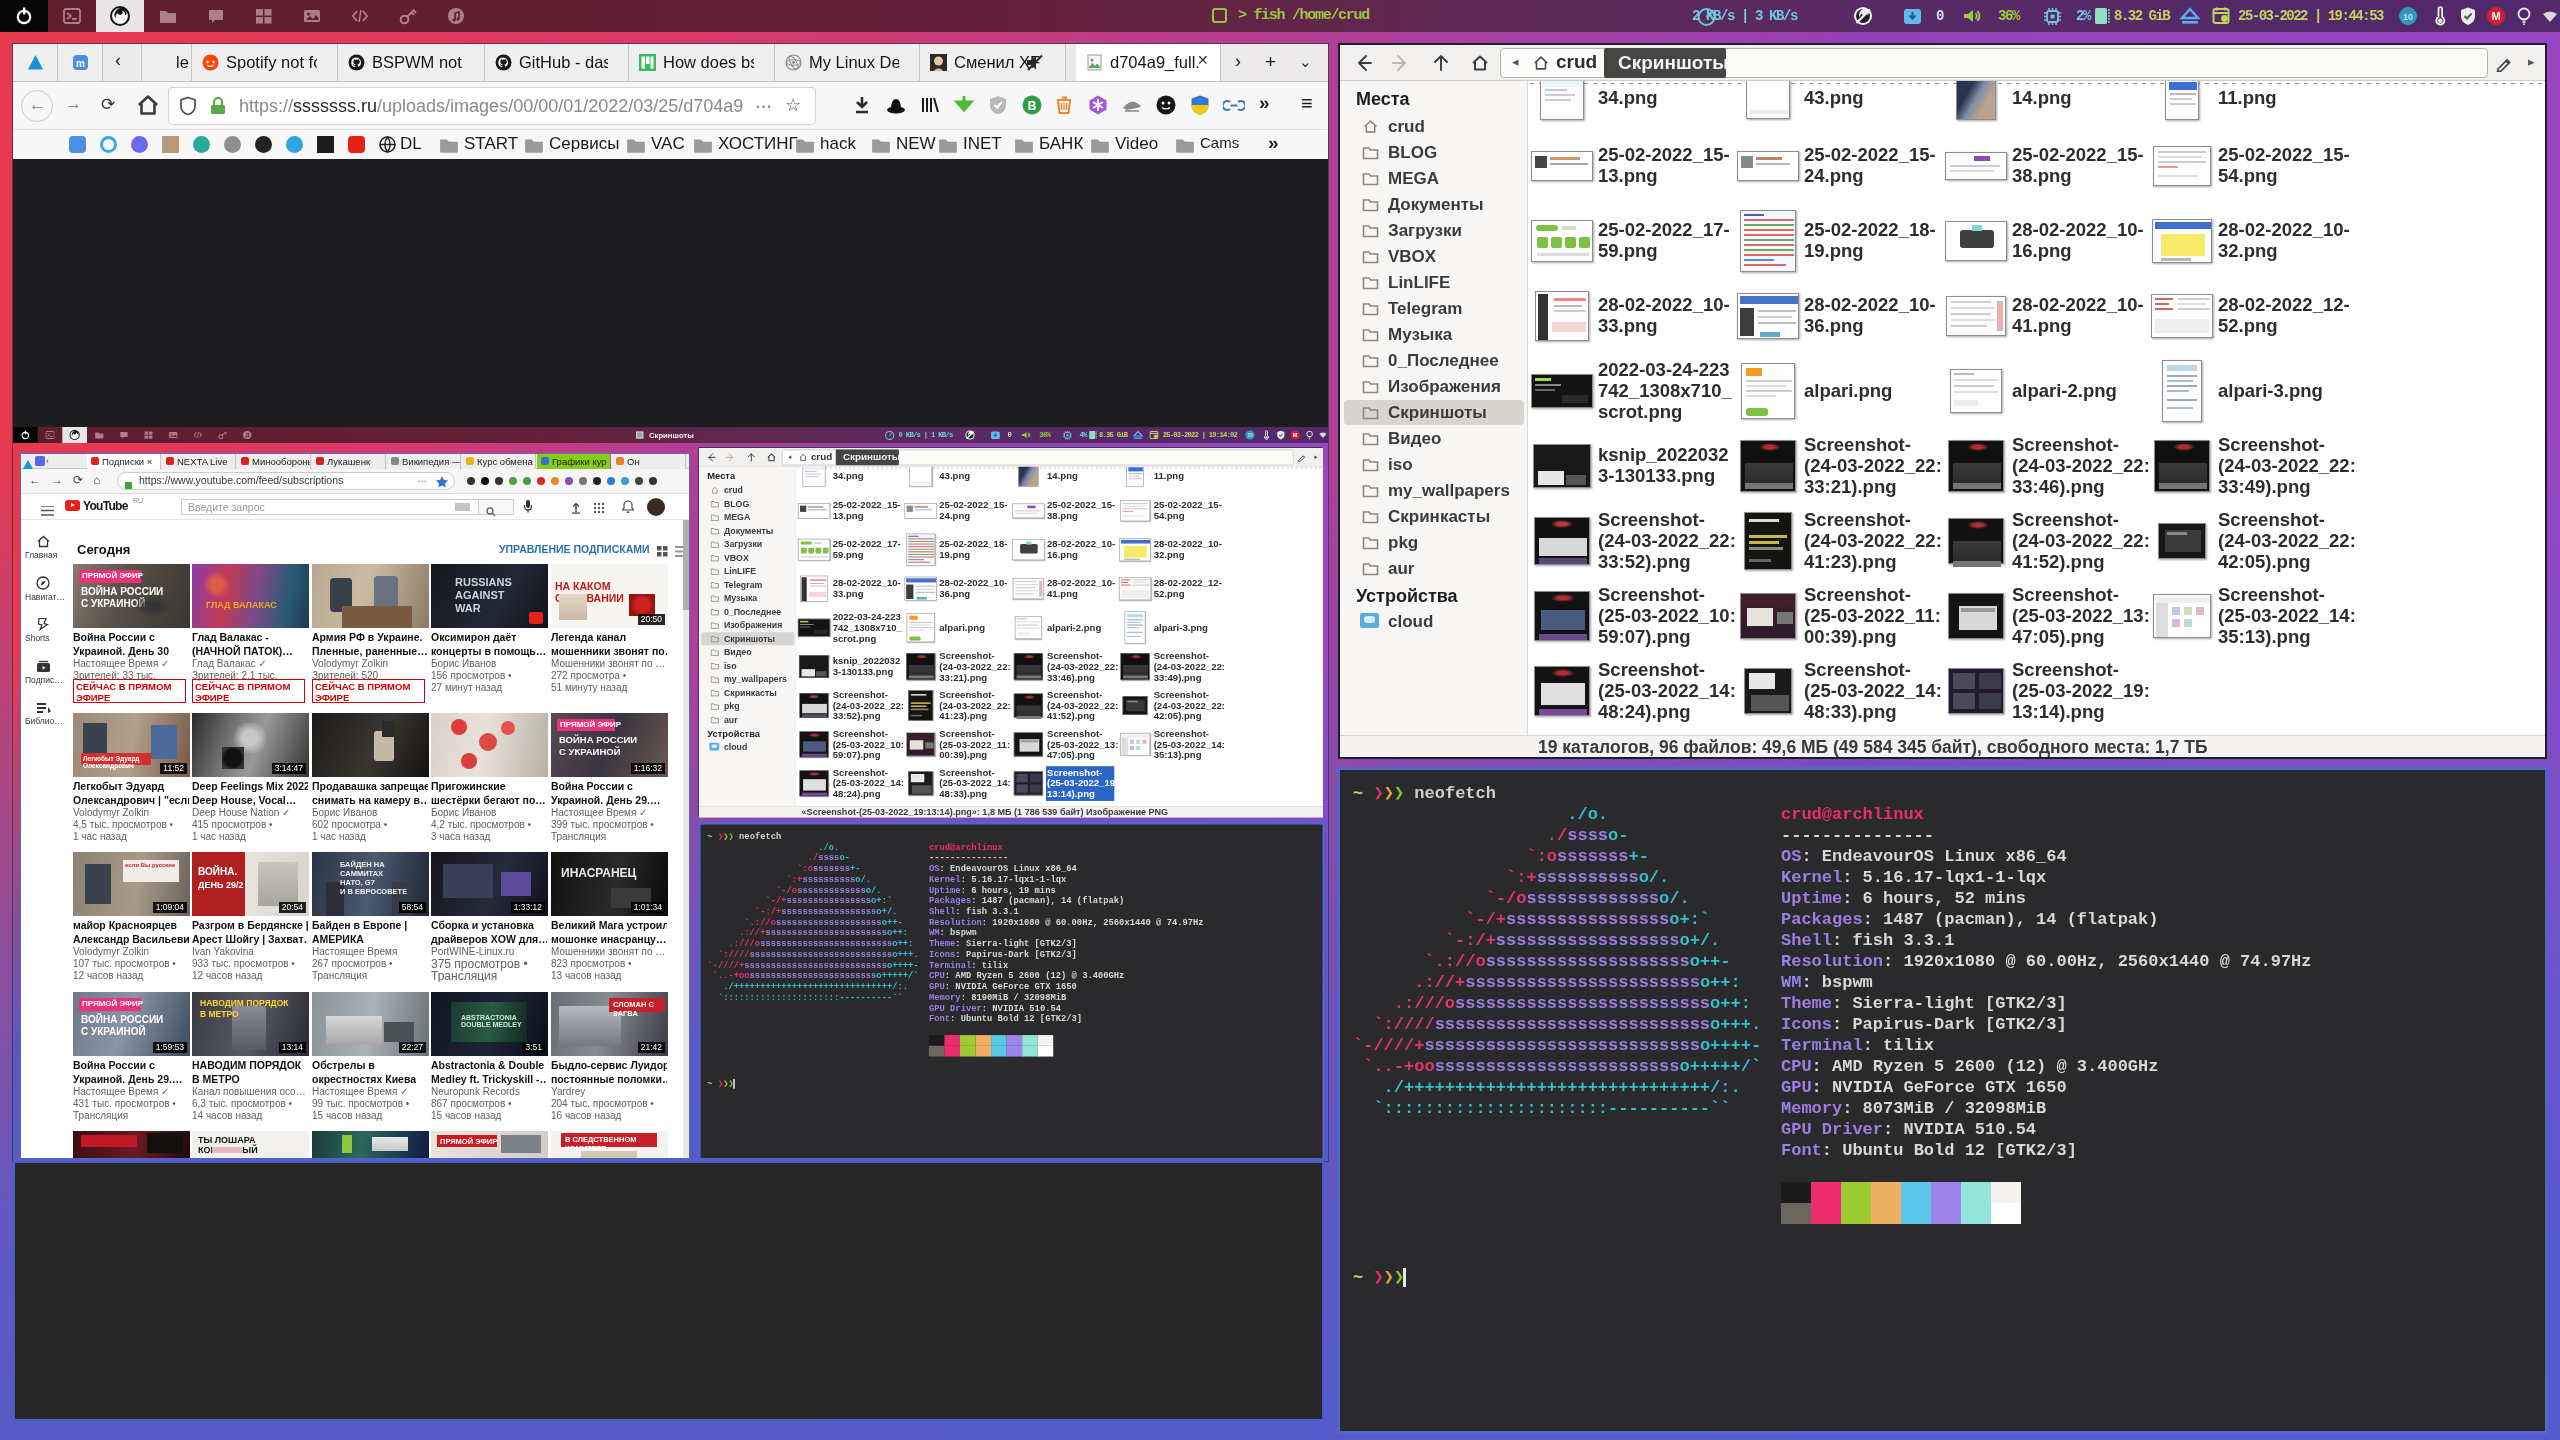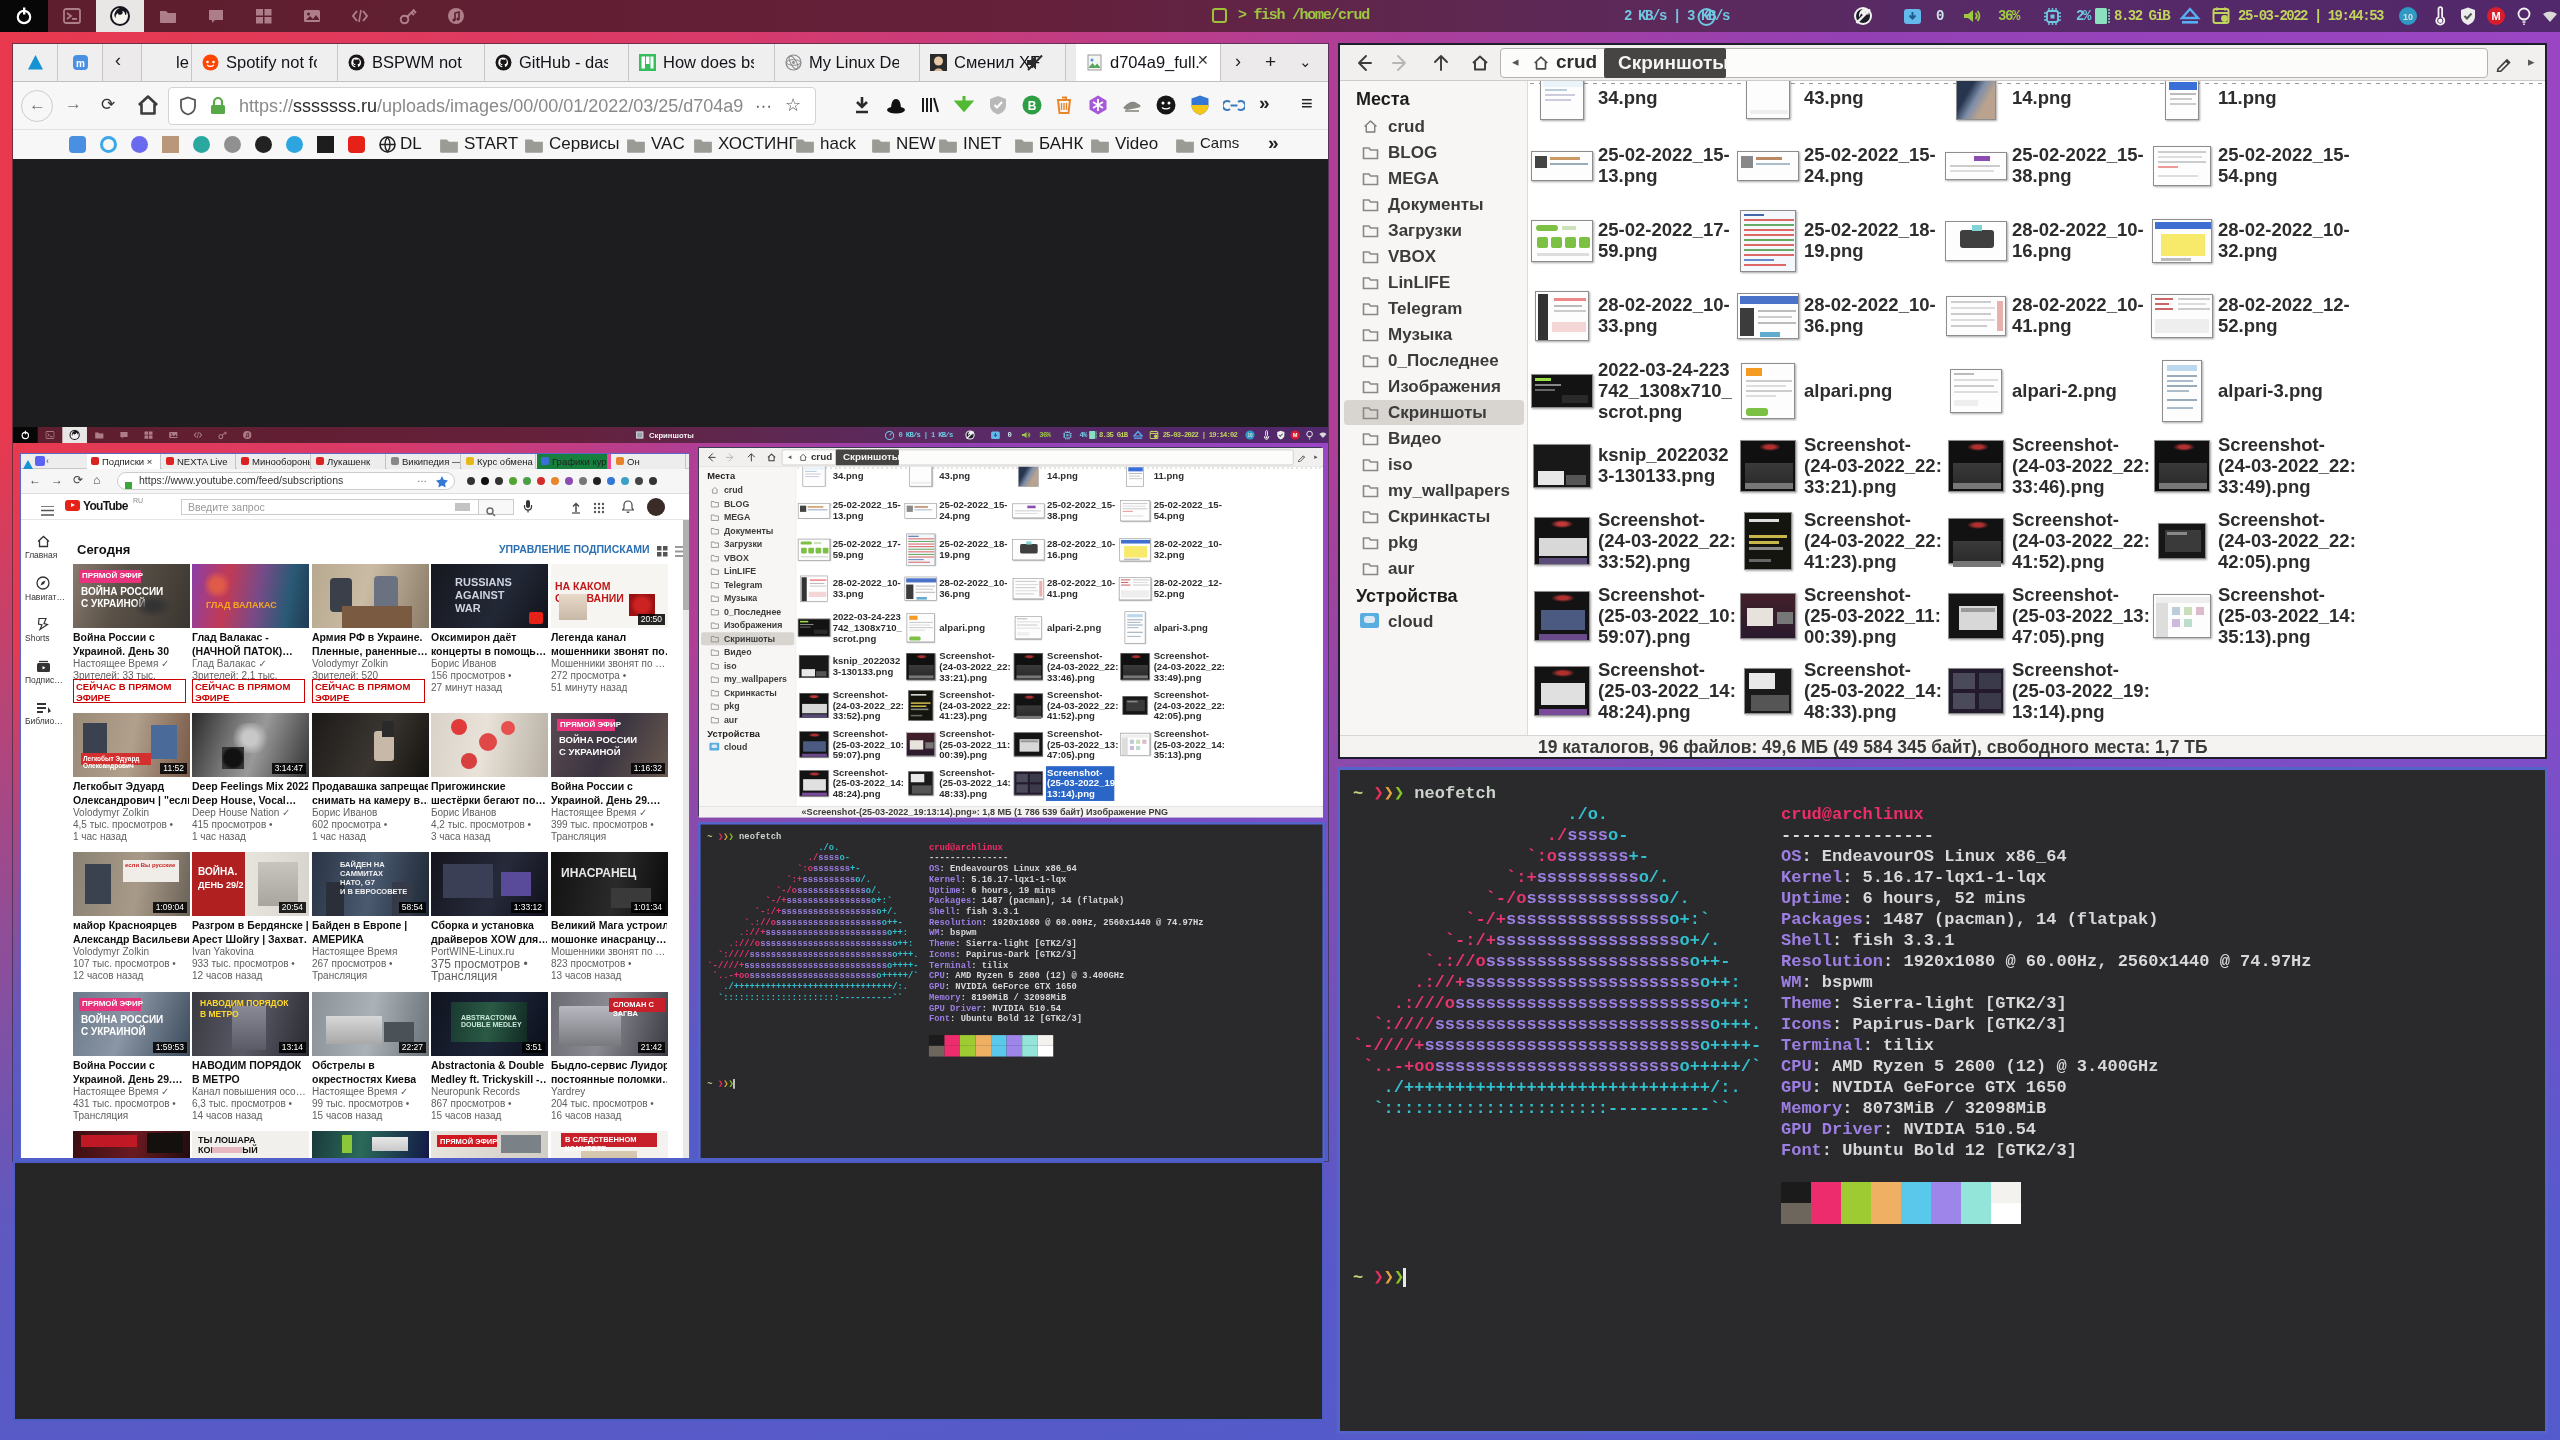--- a/index.html
+++ b/index.html
@@ -53,21 +53,21 @@
         <path d="M8 13 V6 l4-1 v7" stroke="#5c1f2e" stroke-width="1.6" fill="none"></path>
         <circle cx="7" cy="13" r="1.6" fill="#5c1f2e"></circle>
         <circle cx="11" cy="12" r="1.6" fill="#5c1f2e"></circle>
       </svg></div>
     <div style="position:absolute;left:1212px;top:8px;width:15px;height:15px;border:2px solid #9dc238;border-radius:3px;"></div>
     <div style="position:absolute;left:1238px;top:7px;font-size:15px;color:#9dc742;white-space:pre;font-family:'Liberation Mono',monospace;font-weight:bold;letter-spacing:-1.3px;">&gt; fish /home/crud</div>
     <div style="position:absolute;left:1697px;top:7px;width:19px;height:19px;"><svg width="19" height="19" viewBox="0 0 19 19">
         <circle cx="9.5" cy="10" r="8" fill="none" stroke="#6fc8e0" stroke-width="2"></circle>
         <path d="M9.5 10 L13.5 5.5" stroke="#6fc8e0" stroke-width="2"></path>
       </svg></div>
-    <div style="position:absolute;left:1624px;top:8px;font-size:14px;color:#6fc8e0;white-space:pre;font-family:'Liberation Mono',monospace;font-weight:bold;letter-spacing:-1.4px;text-align:right;">2 KB/s | 3 KB/s</div>
+    <div style="position:absolute;left:1692px;top:8px;font-size:14px;color:#6fc8e0;white-space:pre;font-family:'Liberation Mono',monospace;font-weight:bold;letter-spacing:-1.4px;text-align:right;">2 KB/s | 3 KB/s</div>
     <div style="position:absolute;left:1853px;top:6px;width:20px;height:20px;"><svg width="20" height="20" viewBox="0 0 20 20">
         <circle cx="10" cy="10" r="9" fill="#f3f3f3"></circle>
         <path d="M10 3 a7 7 0 1 0 7 7 c0-1.6-.8-3.4-1.7-4.2.8 1.7.4 3.2-.8 3.2.4-1.6-.8-3.2-2.4-3.2.8.8.8 1.6 0 2.4-1.6 1.2-3.2.8-3.2-.8-1.6.8-2.4 2.4-1.6 4-1.2-.8-1.6-2-1.2-3.2A7 7 0 0 1 10 3z" fill="#1d1d28"></path>
         <path d="M3.5 17 L17 3.5" stroke="#f3f3f3" stroke-width="2.4"></path>
       </svg></div>
     <div style="position:absolute;left:1903px;top:7px;width:19px;height:19px;"><svg width="19" height="19" viewBox="0 0 19 19">
         <rect x="1" y="2" width="17" height="15" rx="3" fill="#63b8ec"></rect>
         <path d="M9.5 5 v6 M6.5 8.5 L9.5 11.5 L12.5 8.5" stroke="#1b5e8f" stroke-width="2" fill="none"></path>
       </svg></div>
     <div style="position:absolute;left:1936px;top:8px;font-size:14px;color:#cfe3ea;white-space:pre;font-family:'Liberation Mono',monospace;font-weight:bold;">0</div>
@@ -481,21 +481,21 @@
           <div style="position:absolute;left:15px;top:2px;font-size:9.5px;color:#222;white-space:pre;">Лукашенк</div>
         </div>
         <div style="position:absolute;left:366px;top:0px;width:74px;height:15px;background:#ededee;border-right:1px solid #c4c4c4;overflow:hidden;">
           <div style="position:absolute;left:4px;top:3px;width:8px;height:8px;background:#888;border-radius:2px;"></div>
           <div style="position:absolute;left:15px;top:2px;font-size:9.5px;color:#222;white-space:pre;">Википедия — с</div>
         </div>
         <div style="position:absolute;left:441px;top:0px;width:74px;height:15px;background:#ededee;border-right:1px solid #c4c4c4;overflow:hidden;">
           <div style="position:absolute;left:4px;top:3px;width:8px;height:8px;background:#e6b817;border-radius:2px;"></div>
           <div style="position:absolute;left:15px;top:2px;font-size:9.5px;color:#222;white-space:pre;">Курс обмена</div>
         </div>
-        <div style="position:absolute;left:516px;top:0px;width:74px;height:15px;background:#15803d;border-right:4px solid #ec4899;overflow:hidden;text-align:right;">
+        <div style="position:absolute;left:516px;top:0px;width:74px;height:15px;background:#84cc16;border-right:1px solid #ec4899;overflow:hidden;text-align:right;">
           <div style="position:absolute;left:4px;top:3px;width:8px;height:8px;background:#3a6fd8;border-radius:2px;"></div>
           <div style="position:absolute;left:15px;top:2px;font-size:9.5px;color:#222;white-space:pre;">Графики кур</div>
         </div>
         <div style="position:absolute;left:591px;top:0px;width:74px;height:15px;background:#ededee;border-right:1px solid #c4c4c4;overflow:hidden;">
           <div style="position:absolute;left:4px;top:3px;width:8px;height:8px;background:#e8822a;border-radius:2px;"></div>
           <div style="position:absolute;left:15px;top:2px;font-size:9.5px;color:#222;white-space:pre;">Он</div>
         </div>
         <div style="position:absolute;left:0px;top:15px;width:668px;height:25px;background:#f6f6f7;border-bottom:1px solid #ddd;"></div>
         <div style="position:absolute;left:8px;top:19px;font-size:12px;color:#444;white-space:pre;">←   →   ⟳   ⌂</div>
         <div style="position:absolute;left:96px;top:18px;width:338px;height:18px;background:#fff;border:1px solid #ccc;border-radius:9px;"></div>

